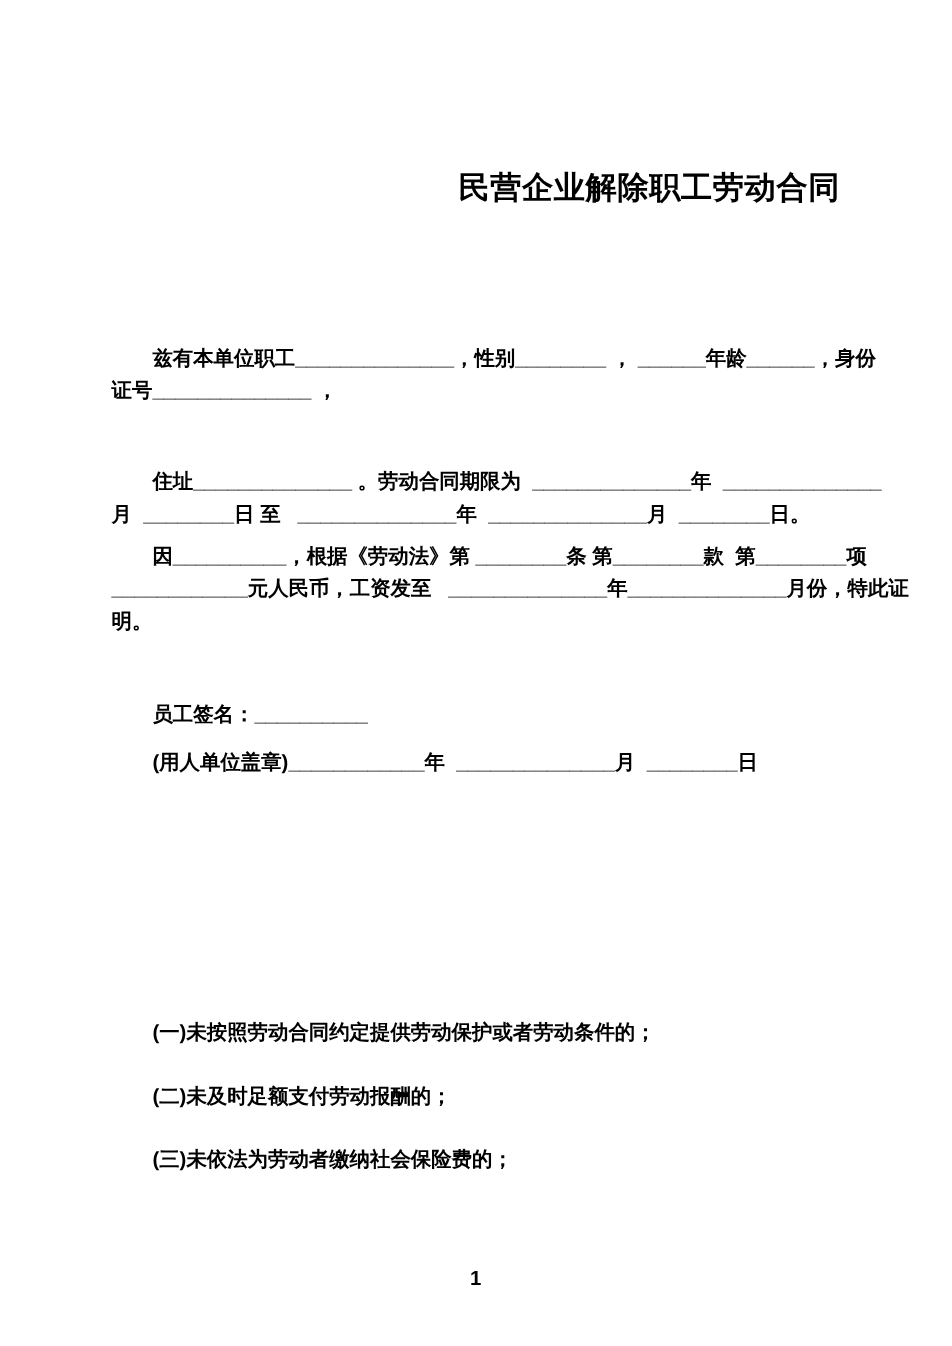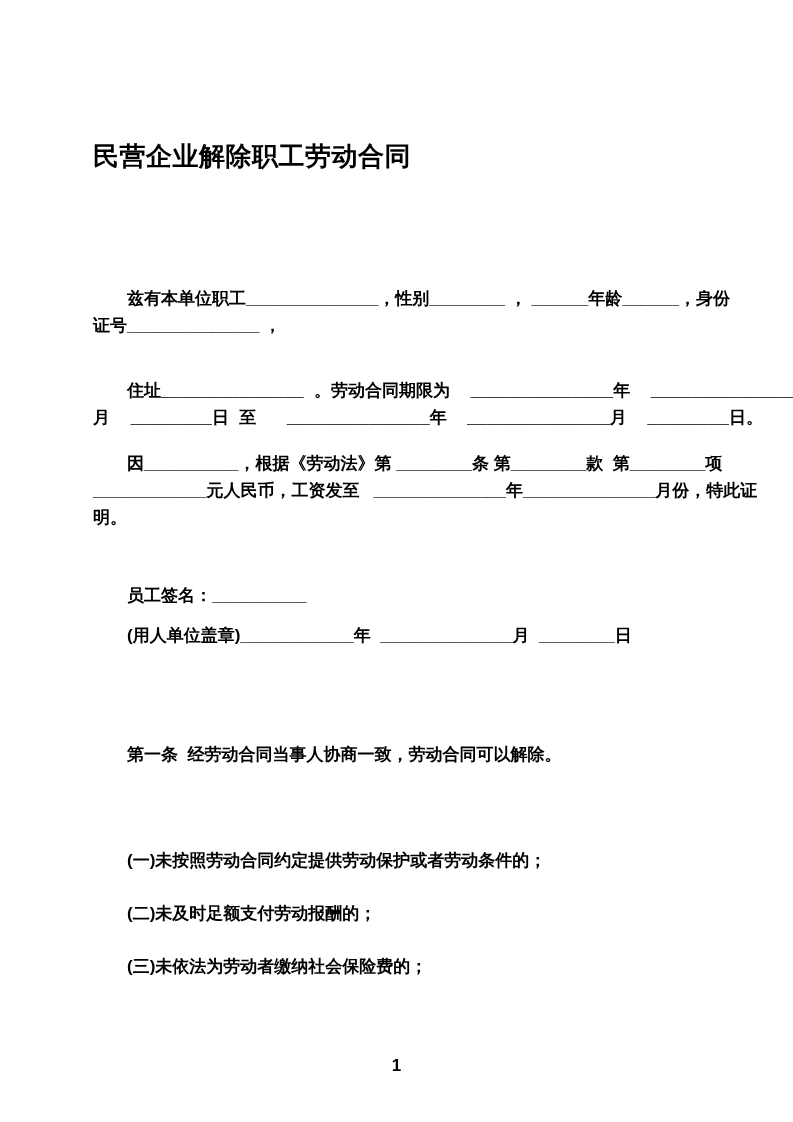--- a/index.html
+++ b/index.html
@@ -24,41 +24,41 @@
     height: 100%;
   }
   .doc-title {
     position: absolute;
     left: 0;
     width: 100%;
     top: 139px;
     font-size: 26px;
     line-height: 34px;
     font-weight: bold;
-    text-align: left;
+    text-align: right;
     letter-spacing: 0.5px;
     white-space: pre;
   }
   .block {
     position: absolute;
     left: 0;
     width: 100%;
     font-size: 17px;
     line-height: 27px;
     font-weight: bold;
   }
   .line {
     white-space: pre;      
     height: 27px;
     overflow: visible;
   }
   .line.first { padding-left: 34px; } 
 
   .pos-para-intro   { top: 285px; }
-  .pos-para-address { top: 378px; font-family: Liberation Mono, monospace; }
+  .pos-para-address { top: 388px; }
   .pos-para-term    { top: 450px; }
   .pos-sign         { top: 582px; }
   .pos-stamp        { top: 622px; }
   .pos-annex        { top: 688px; }
   .pos-art1         { top: 741px; }
   .pos-art2         { top: 794px; }
   .pos-item1        { top: 847px; }
   .pos-item2        { top: 900px; }
   .pos-item3        { top: 953px; }
 
@@ -99,23 +99,20 @@
 
     <div class="block pos-sign">
       <div class="line first">员工签名：__________</div>
     </div>
 
     <div class="block pos-stamp">
       <div class="line first">(用人单位盖章)____________年  ______________月  ________日</div>
     </div>
 
 
-    <div class="block pos-art1">
-      <div class="line first">第一条  经劳动合同当事人协商一致，劳动合同可以解除。</div>
-    </div>
 
 
     <div class="block pos-item1">
       <div class="line first">(一)未按照劳动合同约定提供劳动保护或者劳动条件的；</div>
     </div>
 
     <div class="block pos-item2">
       <div class="line first">(二)未及时足额支付劳动报酬的；</div>
     </div>
 

